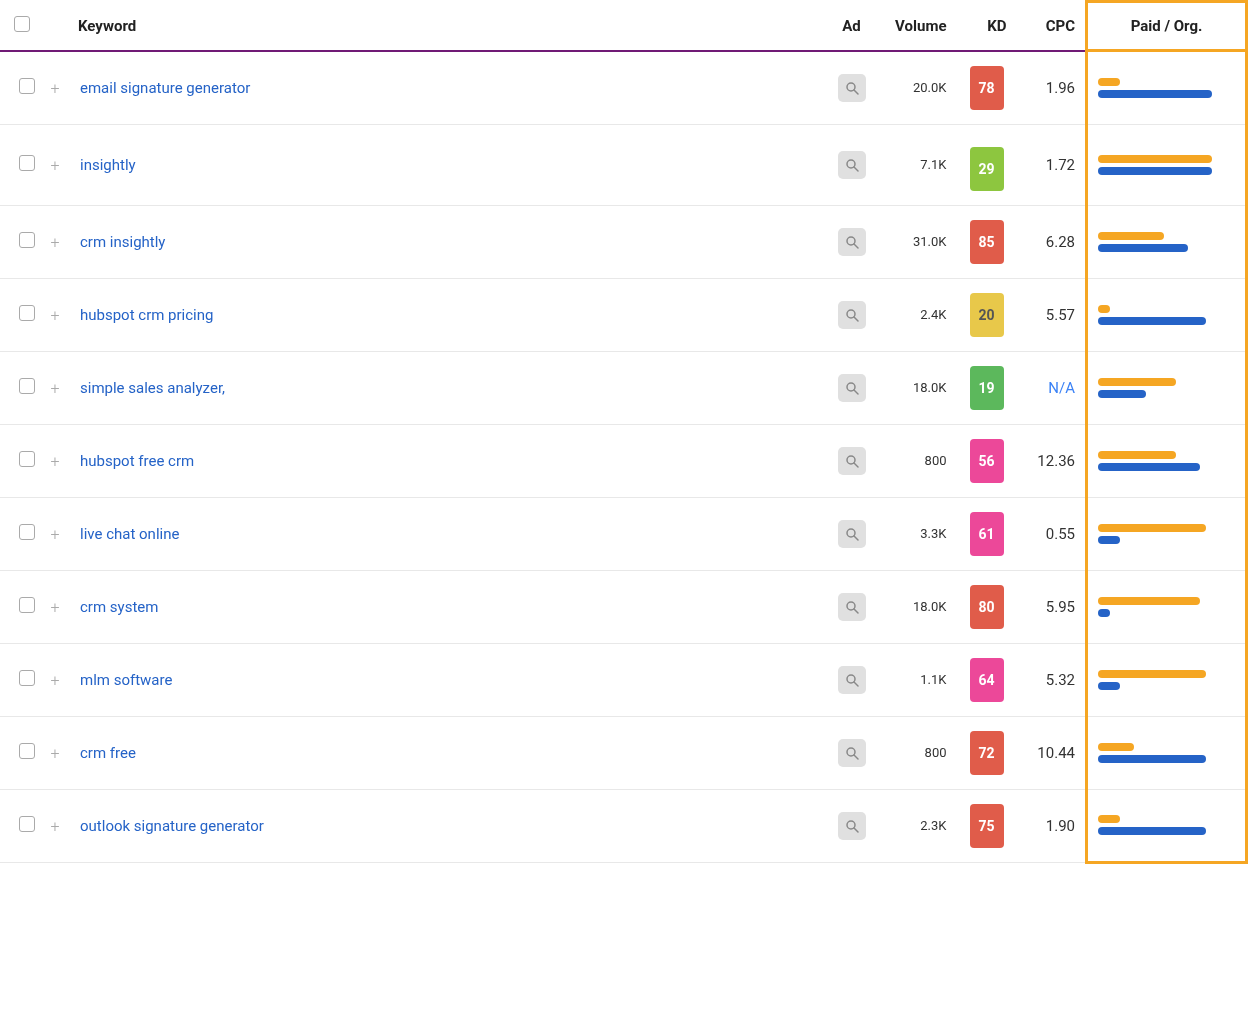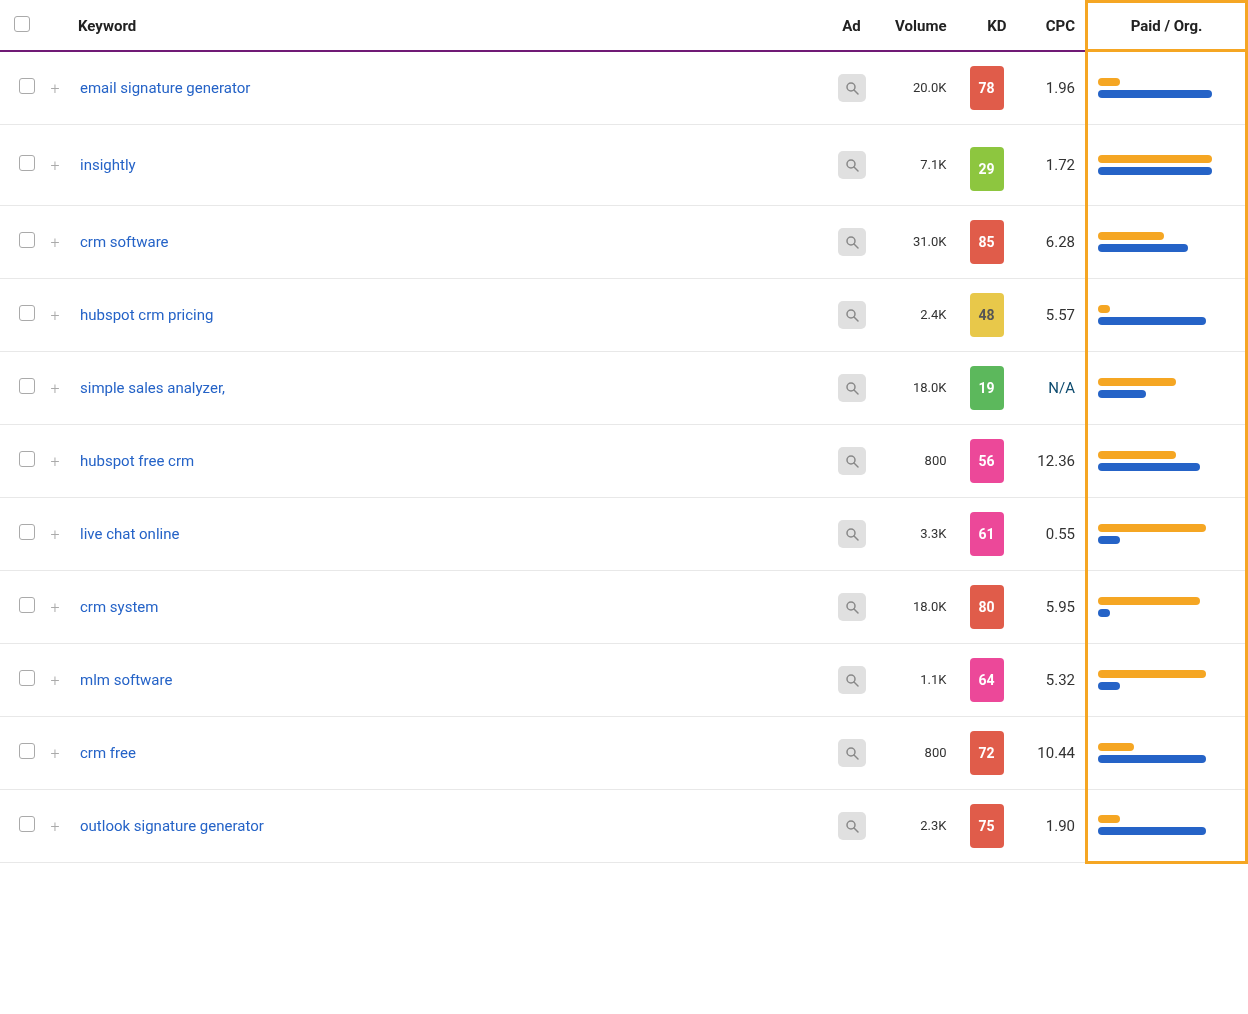--- a/index.html
+++ b/index.html
@@ -126,21 +126,21 @@
       font-weight: 700;
       font-size: 14px;
       color: #fff;
     }
     .kd-green { background: #5cb85c; }
     .kd-light-green { background: #8dc63f; margin-top: 8px; }
     .kd-yellow { background: #e8c84a; color: #555; }
     .kd-orange { background: #ec4899; }
     .kd-red { background: #e05c4a; }
 
-    .na-text { color: #0c4a6e; font-size: 15px; }
+    .na-text { color: #3b82f6; font-size: 15px; }
 
     .bar-container {
       display: flex;
       flex-direction: column;
       gap: 4px;
       align-items: flex-start;
       width: 130px;
     }
     .bar {
       height: 8px;
@@ -209,21 +209,21 @@
           <td class="col-paid">
     <div class="bar-container">
       <div class="bar bar-paid" style="width:114px;"></div>
       <div class="bar bar-org" style="width:114px;"></div>
     </div>
   </td>
         </tr>
         <tr>
           <td class="col-check" style="padding-left: 14px;"><span class="checkbox"></span></td>
           <td class="col-plus"><span class="plus-icon">+</span></td>
-          <td class="col-keyword-text">crm software</td>
+          <td class="col-keyword-text">crm insightly</td>
           <td class="col-ad"><span class="ad-icon">
     <svg width="14" height="14" viewBox="0 0 14 14" fill="none">
       <circle cx="6" cy="6" r="4" stroke="#888" stroke-width="1.5"></circle>
       <line x1="9" y1="9" x2="13" y2="13" stroke="#888" stroke-width="1.5" stroke-linecap="round"></line>
     </svg>
   </span></td>
           <td class="col-volume">31.0K</td>
           <td class="col-kd"><span class="kd-badge kd-red">85</span></td>
           <td class="col-cpc">6.28</td>
           <td class="col-paid">
@@ -237,21 +237,21 @@
           <td class="col-check" style="padding-left: 14px;"><span class="checkbox"></span></td>
           <td class="col-plus"><span class="plus-icon">+</span></td>
           <td class="col-keyword-text">hubspot crm pricing</td>
           <td class="col-ad"><span class="ad-icon">
     <svg width="14" height="14" viewBox="0 0 14 14" fill="none">
       <circle cx="6" cy="6" r="4" stroke="#888" stroke-width="1.5"></circle>
       <line x1="9" y1="9" x2="13" y2="13" stroke="#888" stroke-width="1.5" stroke-linecap="round"></line>
     </svg>
   </span></td>
           <td class="col-volume">2.4K</td>
-          <td class="col-kd"><span class="kd-badge kd-yellow">48</span></td>
+          <td class="col-kd"><span class="kd-badge kd-yellow">20</span></td>
           <td class="col-cpc">5.57</td>
           <td class="col-paid">
     <div class="bar-container">
       <div class="bar bar-paid" style="width:12px;"></div>
       <div class="bar bar-org" style="width:108px;"></div>
     </div>
   </td>
         </tr>
         <tr>
           <td class="col-check" style="padding-left: 14px;"><span class="checkbox"></span></td>

